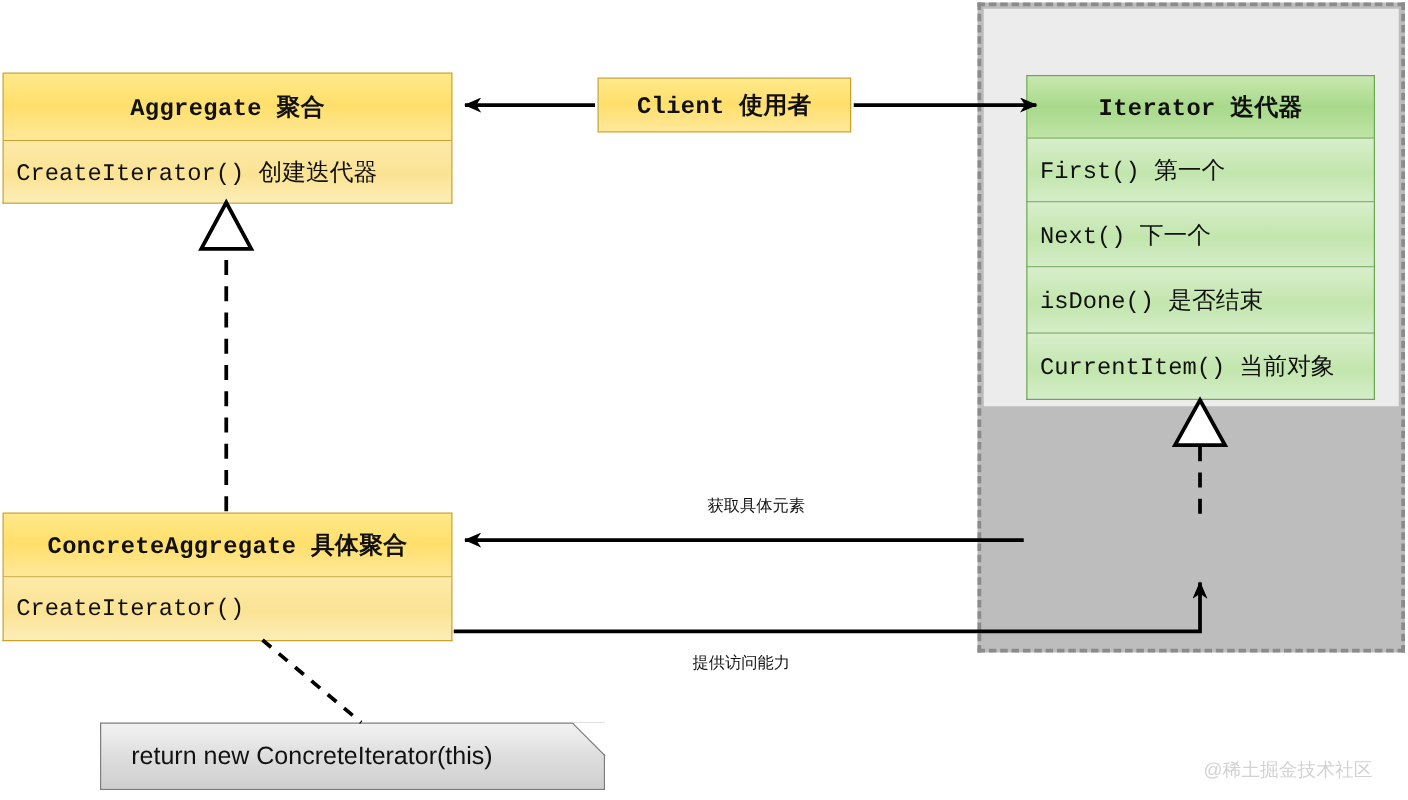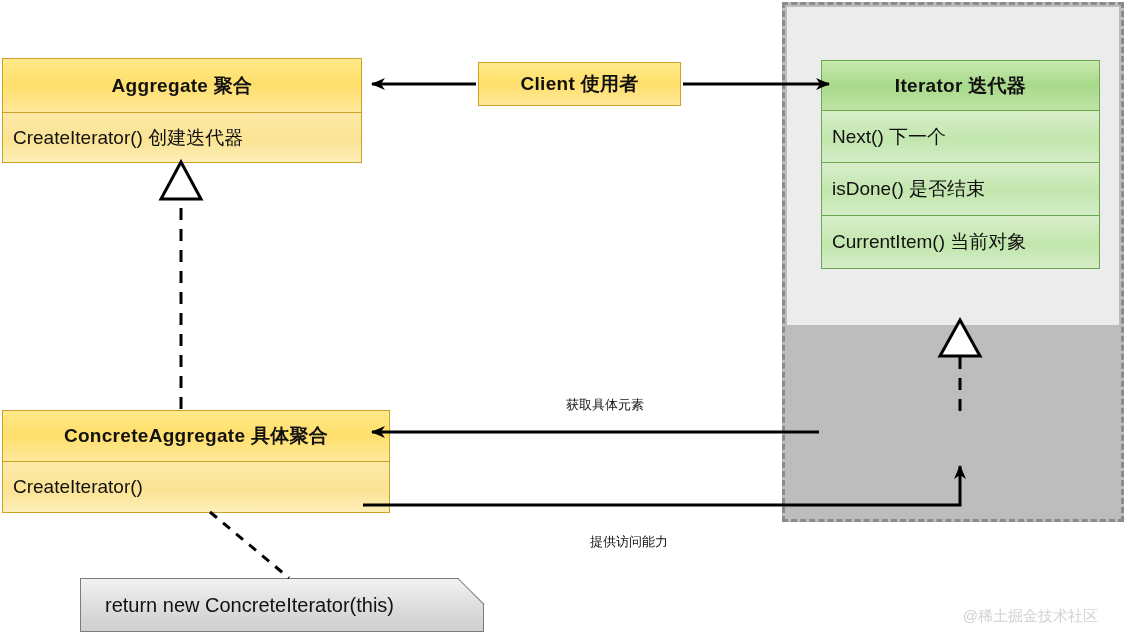--- a/index.html
+++ b/index.html
@@ -10,20 +10,21 @@
   #stage{position:relative;width:1126px;height:640px;background:#fff;}
 
   
   .uml{position:absolute;box-sizing:border-box;}
   .uml .row{
     box-sizing:border-box;
     display:flex;align-items:center;
     border:1px solid #9a9a6a;
     font-size:19px;color:#111;
     white-space:nowrap;
+    font-family:Liberation Mono, monospace;
   }
   .uml .row.hdr{
     justify-content:center;
     font-weight:bold;
     letter-spacing:.3px;
   }
   .uml .row.mem{
     justify-content:flex-start;
     padding-left:10px;
   }
@@ -116,33 +117,34 @@
     <div class="row hdr" style="height:55px;">Aggregate 聚合</div>
     <div class="row mem" style="height:50px;">CreateIterator()  创建迭代器</div>
   </div>
 
   <div class="uml yellow" style="left:478px;top:62px;width:203px;">
     <div class="row hdr" style="height:44px;">Client 使用者</div>
   </div>
 
   <div class="uml green" style="left:821px;top:60px;width:279px;">
     <div class="row hdr" style="height:51px;">Iterator 迭代器</div>
+    <div class="row mem" style="height:51px;">First() 第一个</div>
     <div class="row mem" style="height:52px;">Next() 下一个</div>
     <div class="row mem" style="height:53px;">isDone() 是否结束</div>
     <div class="row mem" style="height:53px;">CurrentItem() 当前对象</div>
   </div>
 
-  <div class="uml yellow" style="left:2px;top:410px;width:388px;">
+  <div class="uml yellow" style="left:2px;top:410px;width:360px;">
     <div class="row hdr" style="height:52px;">ConcreteAggregate  具体聚合</div>
     <div class="row mem" style="height:51px;">CreateIterator()</div>
   </div>
 
 
   <div class="edge-label" style="left:500px;top:396px;width:210px;">获取具体元素</div>
-  <div class="edge-label" style="left:524px;top:521px;width:210px;margin-top:12px;">提供访问能力</div>
+  <div class="edge-label" style="left:488px;top:521px;width:210px;">提供访问能力</div>
 
   <div id="note" style="left:80px;top:578px;width:404px;height:54px;padding-left:24px;">
     <span>return new ConcreteIterator(this)</span>
   </div>
   <div id="note-fold" style="left:458px;top:578px;"></div>
   <div id="note-fold-line" style="left:458px;top:578px;"></div>
 
   <svg id="wires" viewBox="0 0 1126 640">
     <defs>
       <marker id="arrowFilled" markerWidth="14" markerHeight="12" refX="13" refY="6" orient="auto" markerUnits="userSpaceOnUse">

